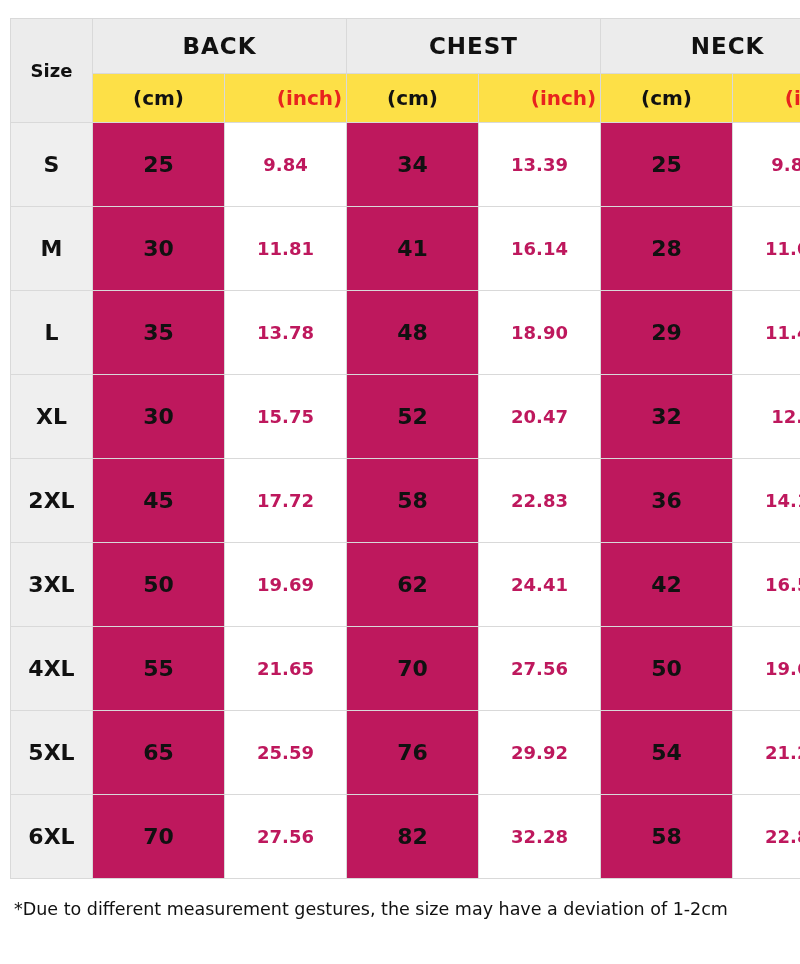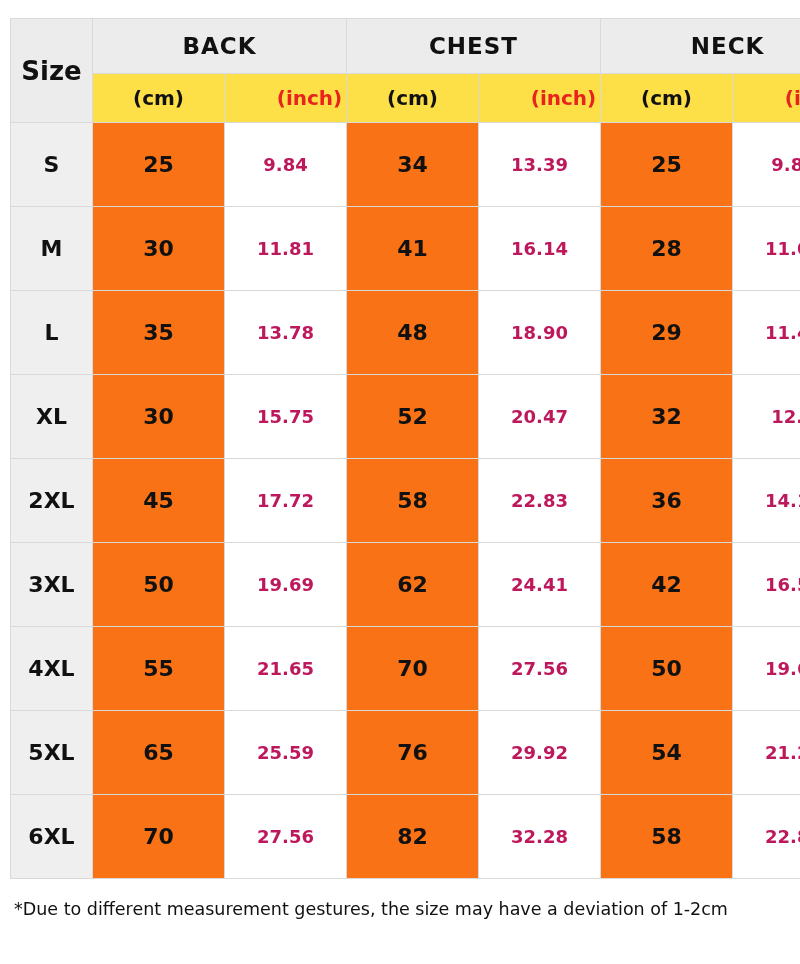--- a/index.html
+++ b/index.html
@@ -43,39 +43,39 @@
   
   .hdr-group {
     background: #ececec;
     font-size: 23px;
     letter-spacing: 1px;
     height: 54px;
     color: #111;
   }
   .hdr-size {
     background: #ececec;
-    font-size: 26px;
+    font-size: 18px;
     color: #111;
   }
   .hdr-unit {
     background: #fde047;
     font-size: 20px;
     height: 48px;
     color: #111;
   }
   .hdr-unit.inch { color: #e8231e; padding-left: 48px; }
 
   
   tbody tr { height: 84px; }
   td.size-cell {
     background: #efefef;
     font-size: 22px;
   }
   td.val-cm {
-    background: #f97316;
+    background: #be185d;
     font-size: 22px;
     color: #111;
   }
   td.val-inch {
     background: #ffffff;
     font-size: 18px;
     color: #be185d;
   }
 
   .note {

